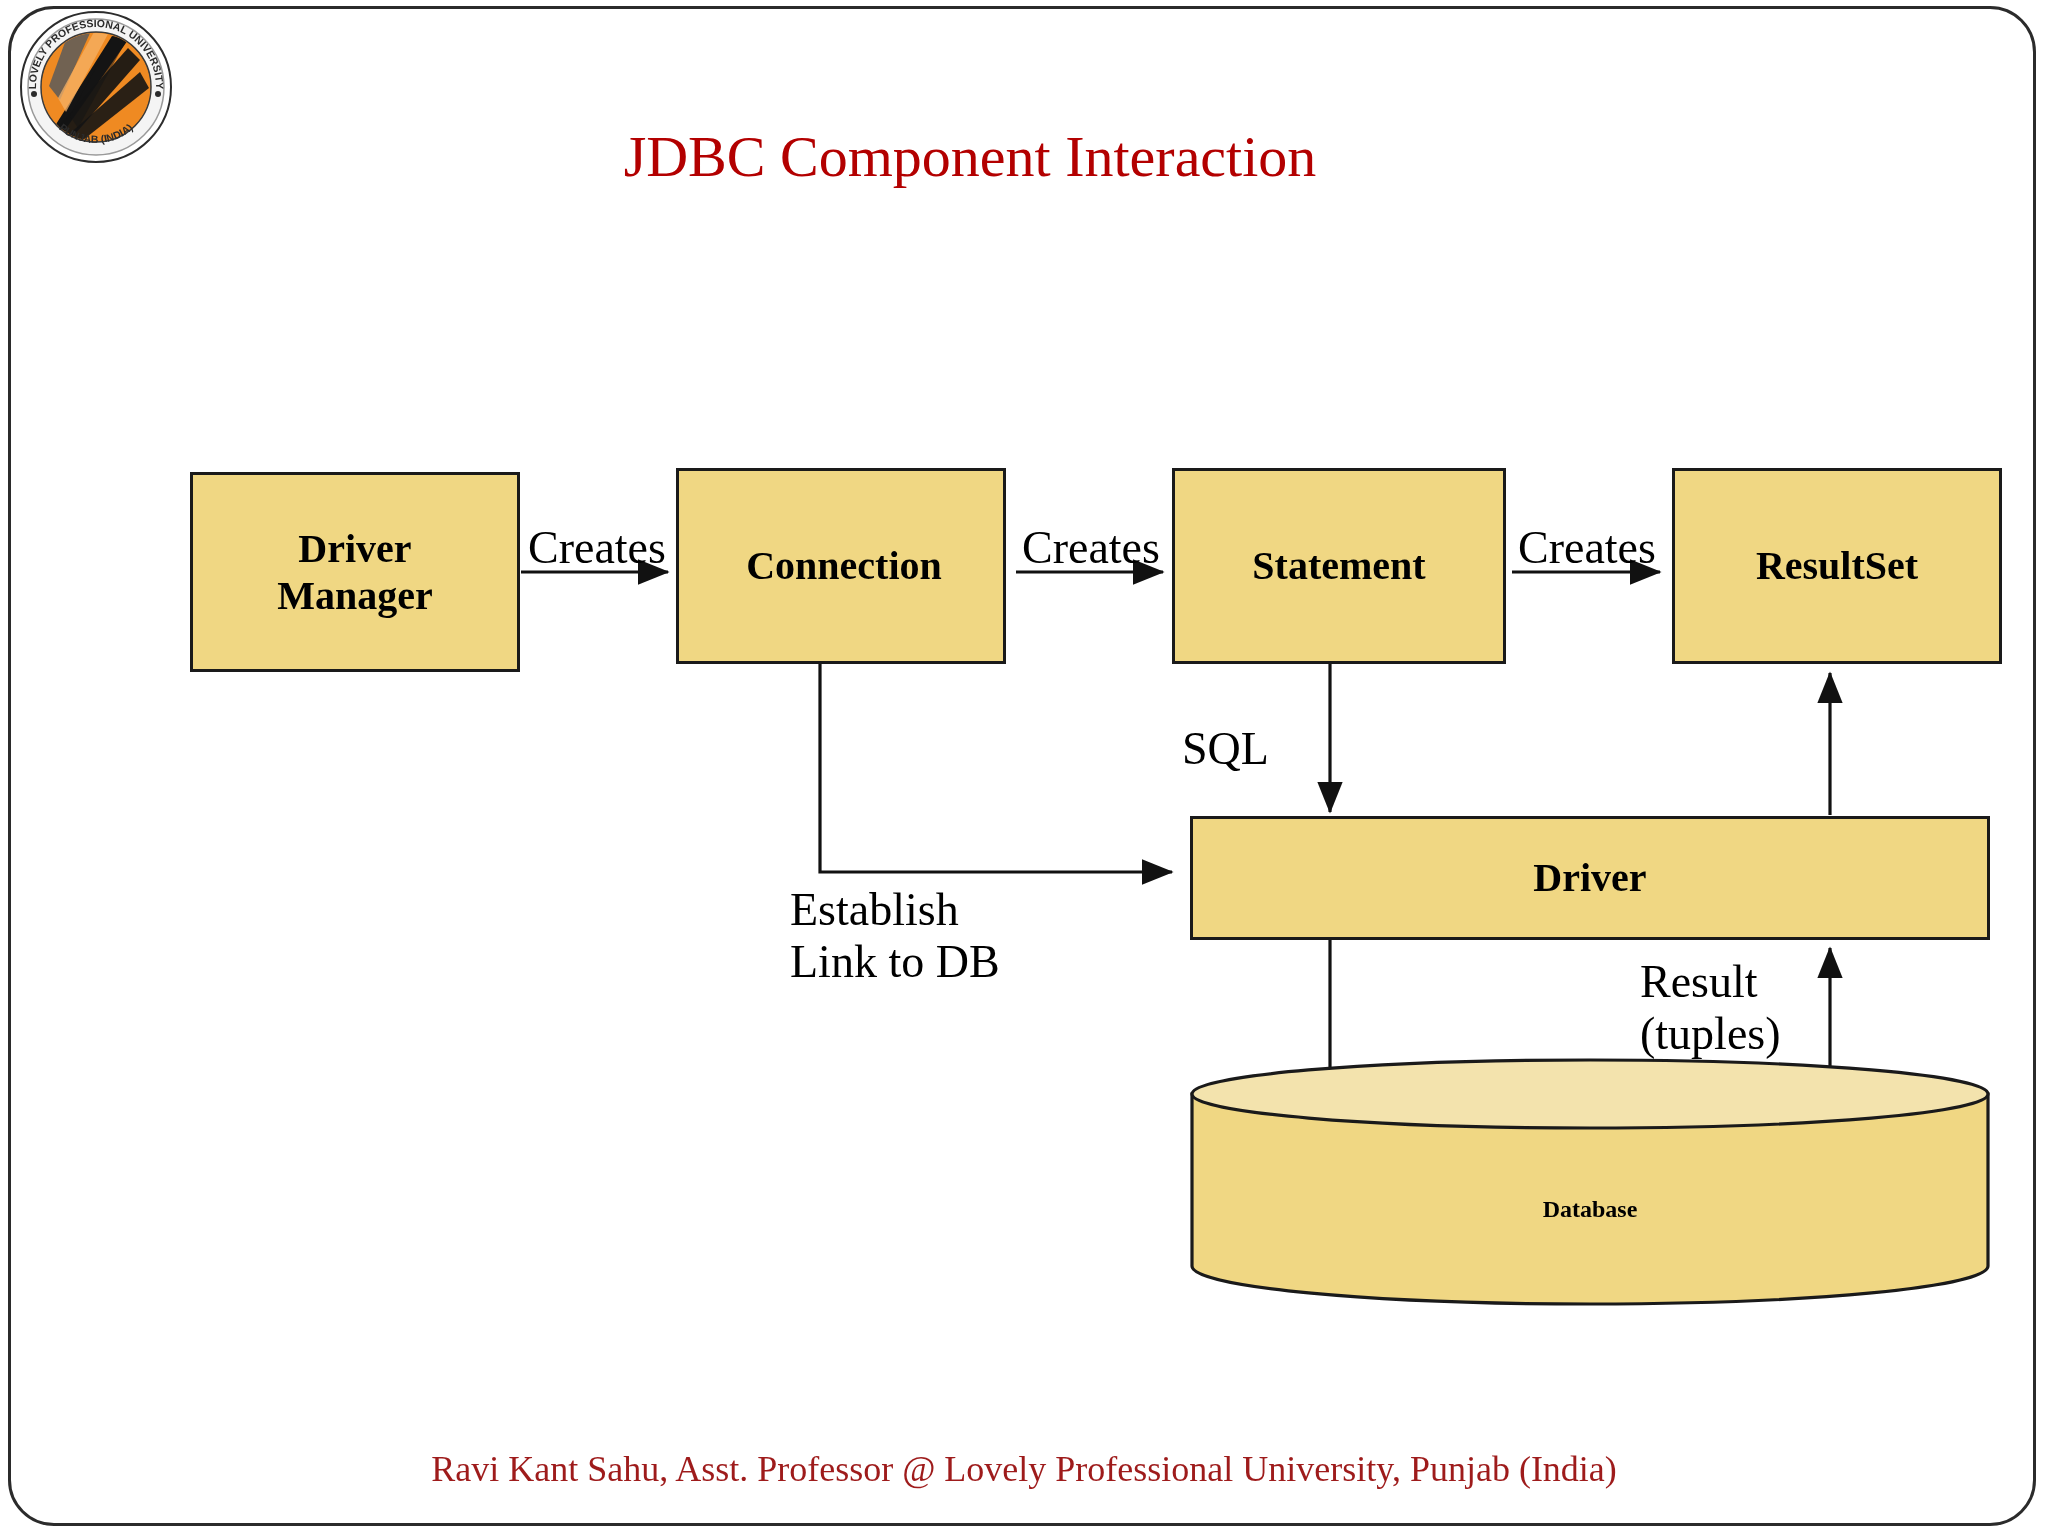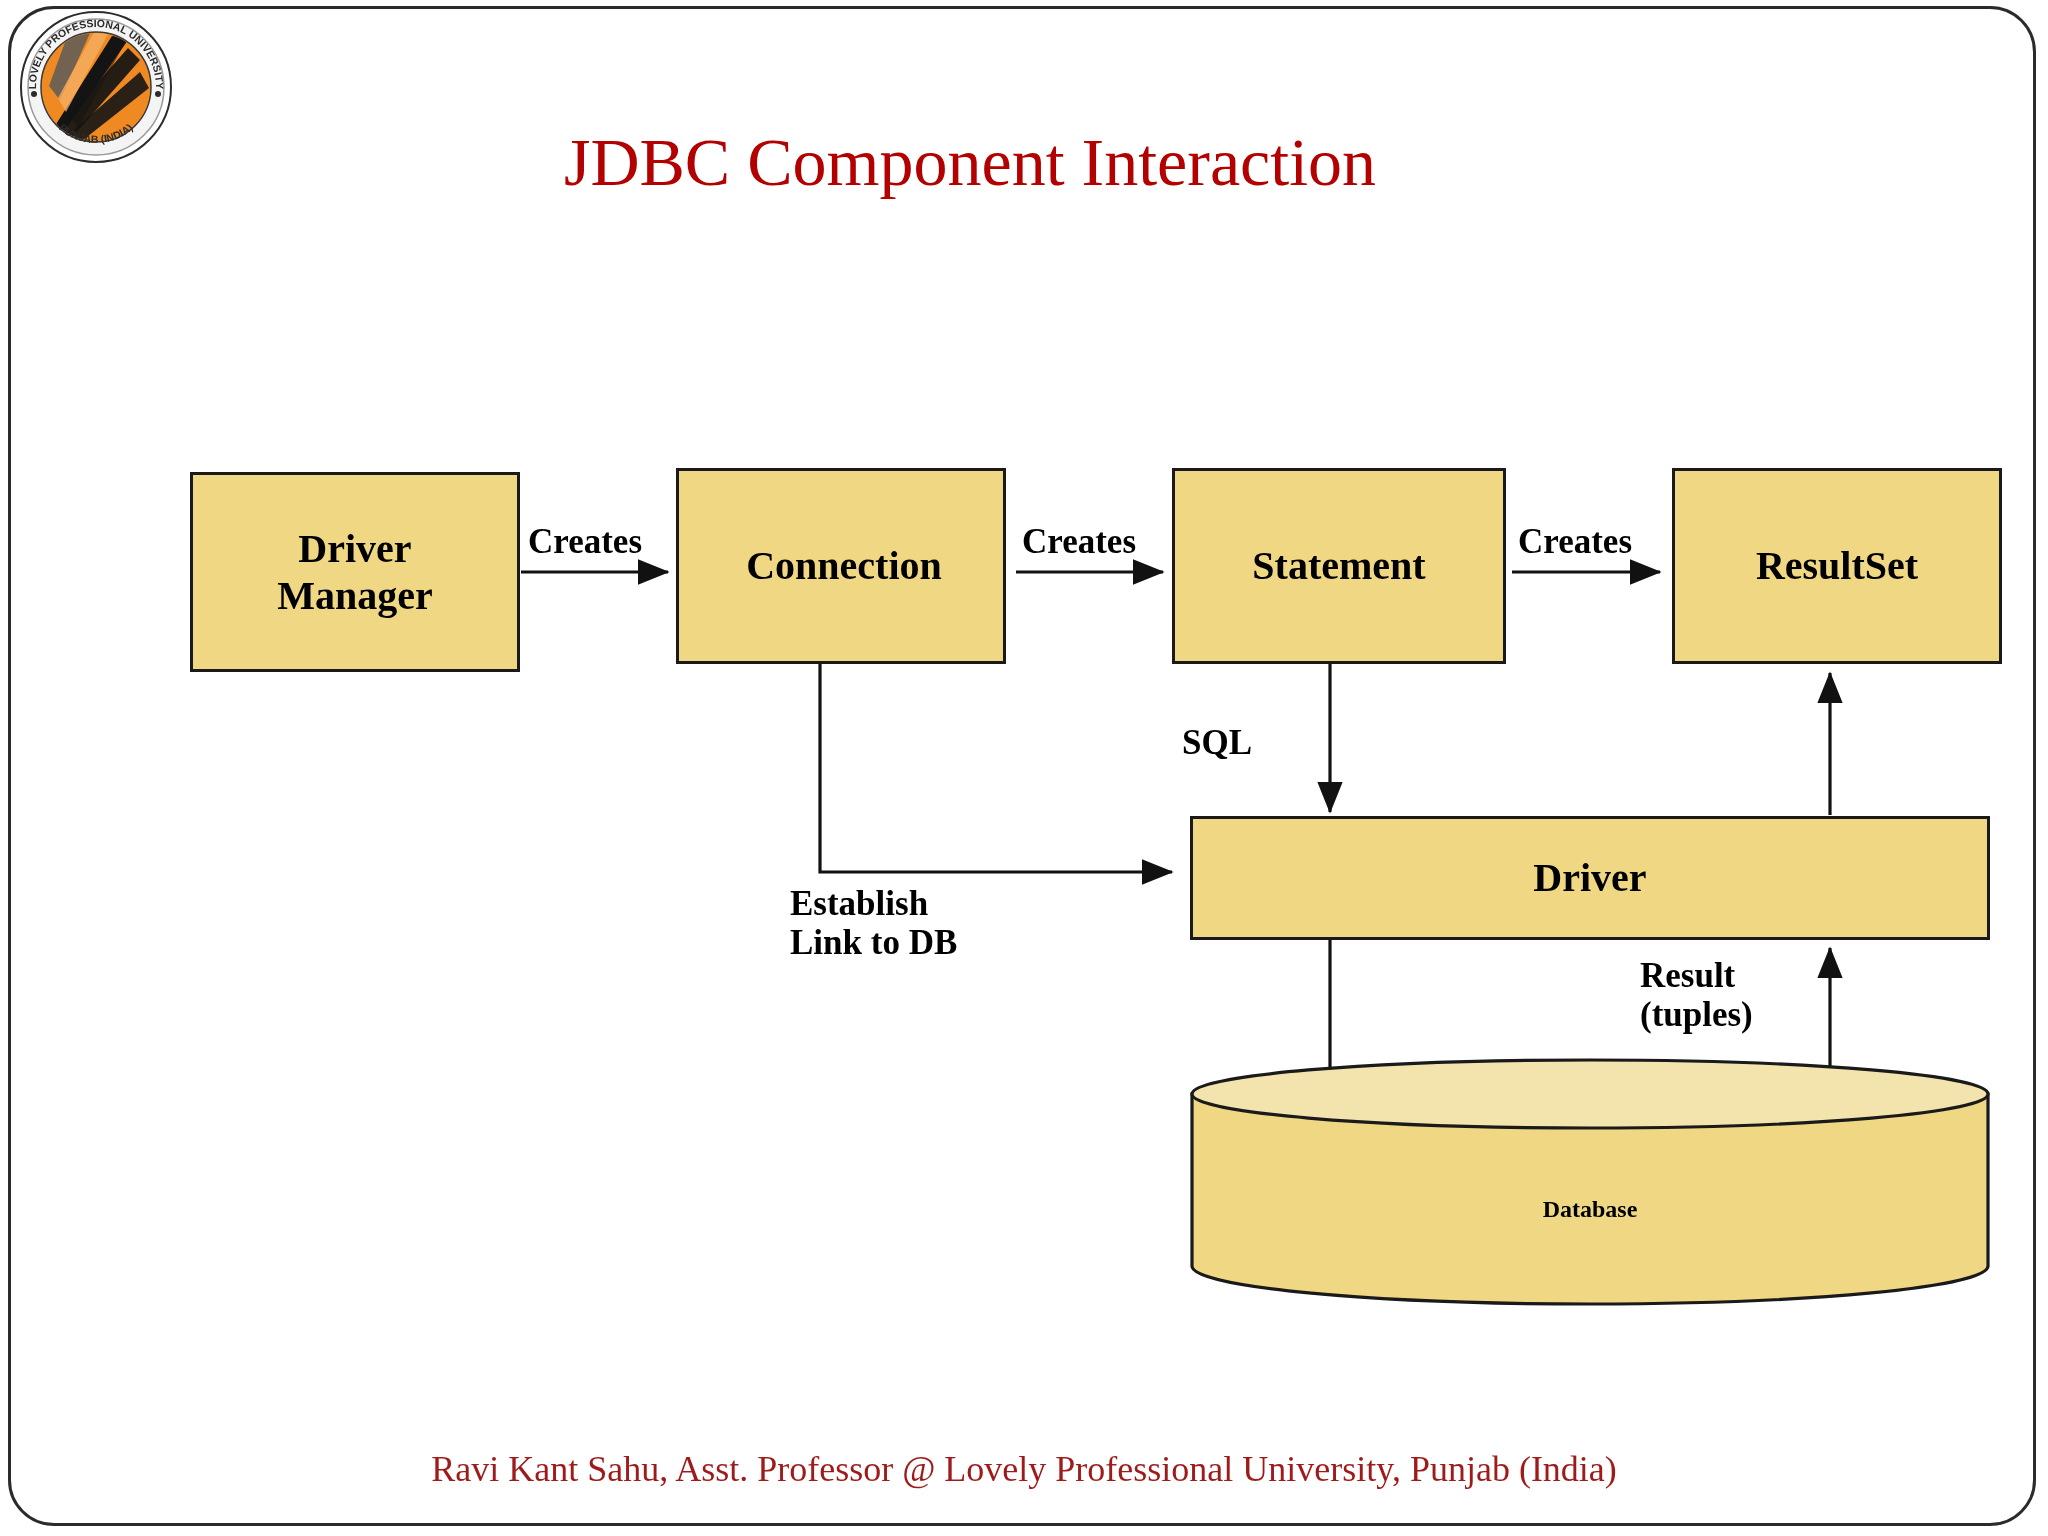--- a/index.html
+++ b/index.html
@@ -45,21 +45,21 @@
   }
 
   
   #title {
     position: absolute;
     left: 190px;
     top: 128px;
     width: 1560px;
     text-align: center;
     color: #b30000;
-    font-size: 68px;
+    font-size: 58px;
     line-height: 1.0;
     font-family: "Liberation Serif", "DejaVu Serif", serif;
     letter-spacing: 0px;
     white-space: nowrap;
   }
 
   
   #footer {
     position: absolute;
     left: 0;
@@ -92,22 +92,22 @@
     color: #000000;
     font-weight: bold;
     font-size: 40px;
     line-height: 1.18;
     font-family: "Liberation Serif", "DejaVu Serif", serif;
   }
 
   .edge-label {
     position: absolute;
     color: #000000;
-    font-weight: bold;
-    font-size: 35px;
+    font-weight: normal;
+    font-size: 46px;
     line-height: 1.12;
     font-family: "Liberation Serif", "DejaVu Serif", serif;
     white-space: nowrap;
   }
   .edge-label.center { text-align: left; }
 
   
   #db-cylinder {
     position: absolute;
     left: 1190px;

